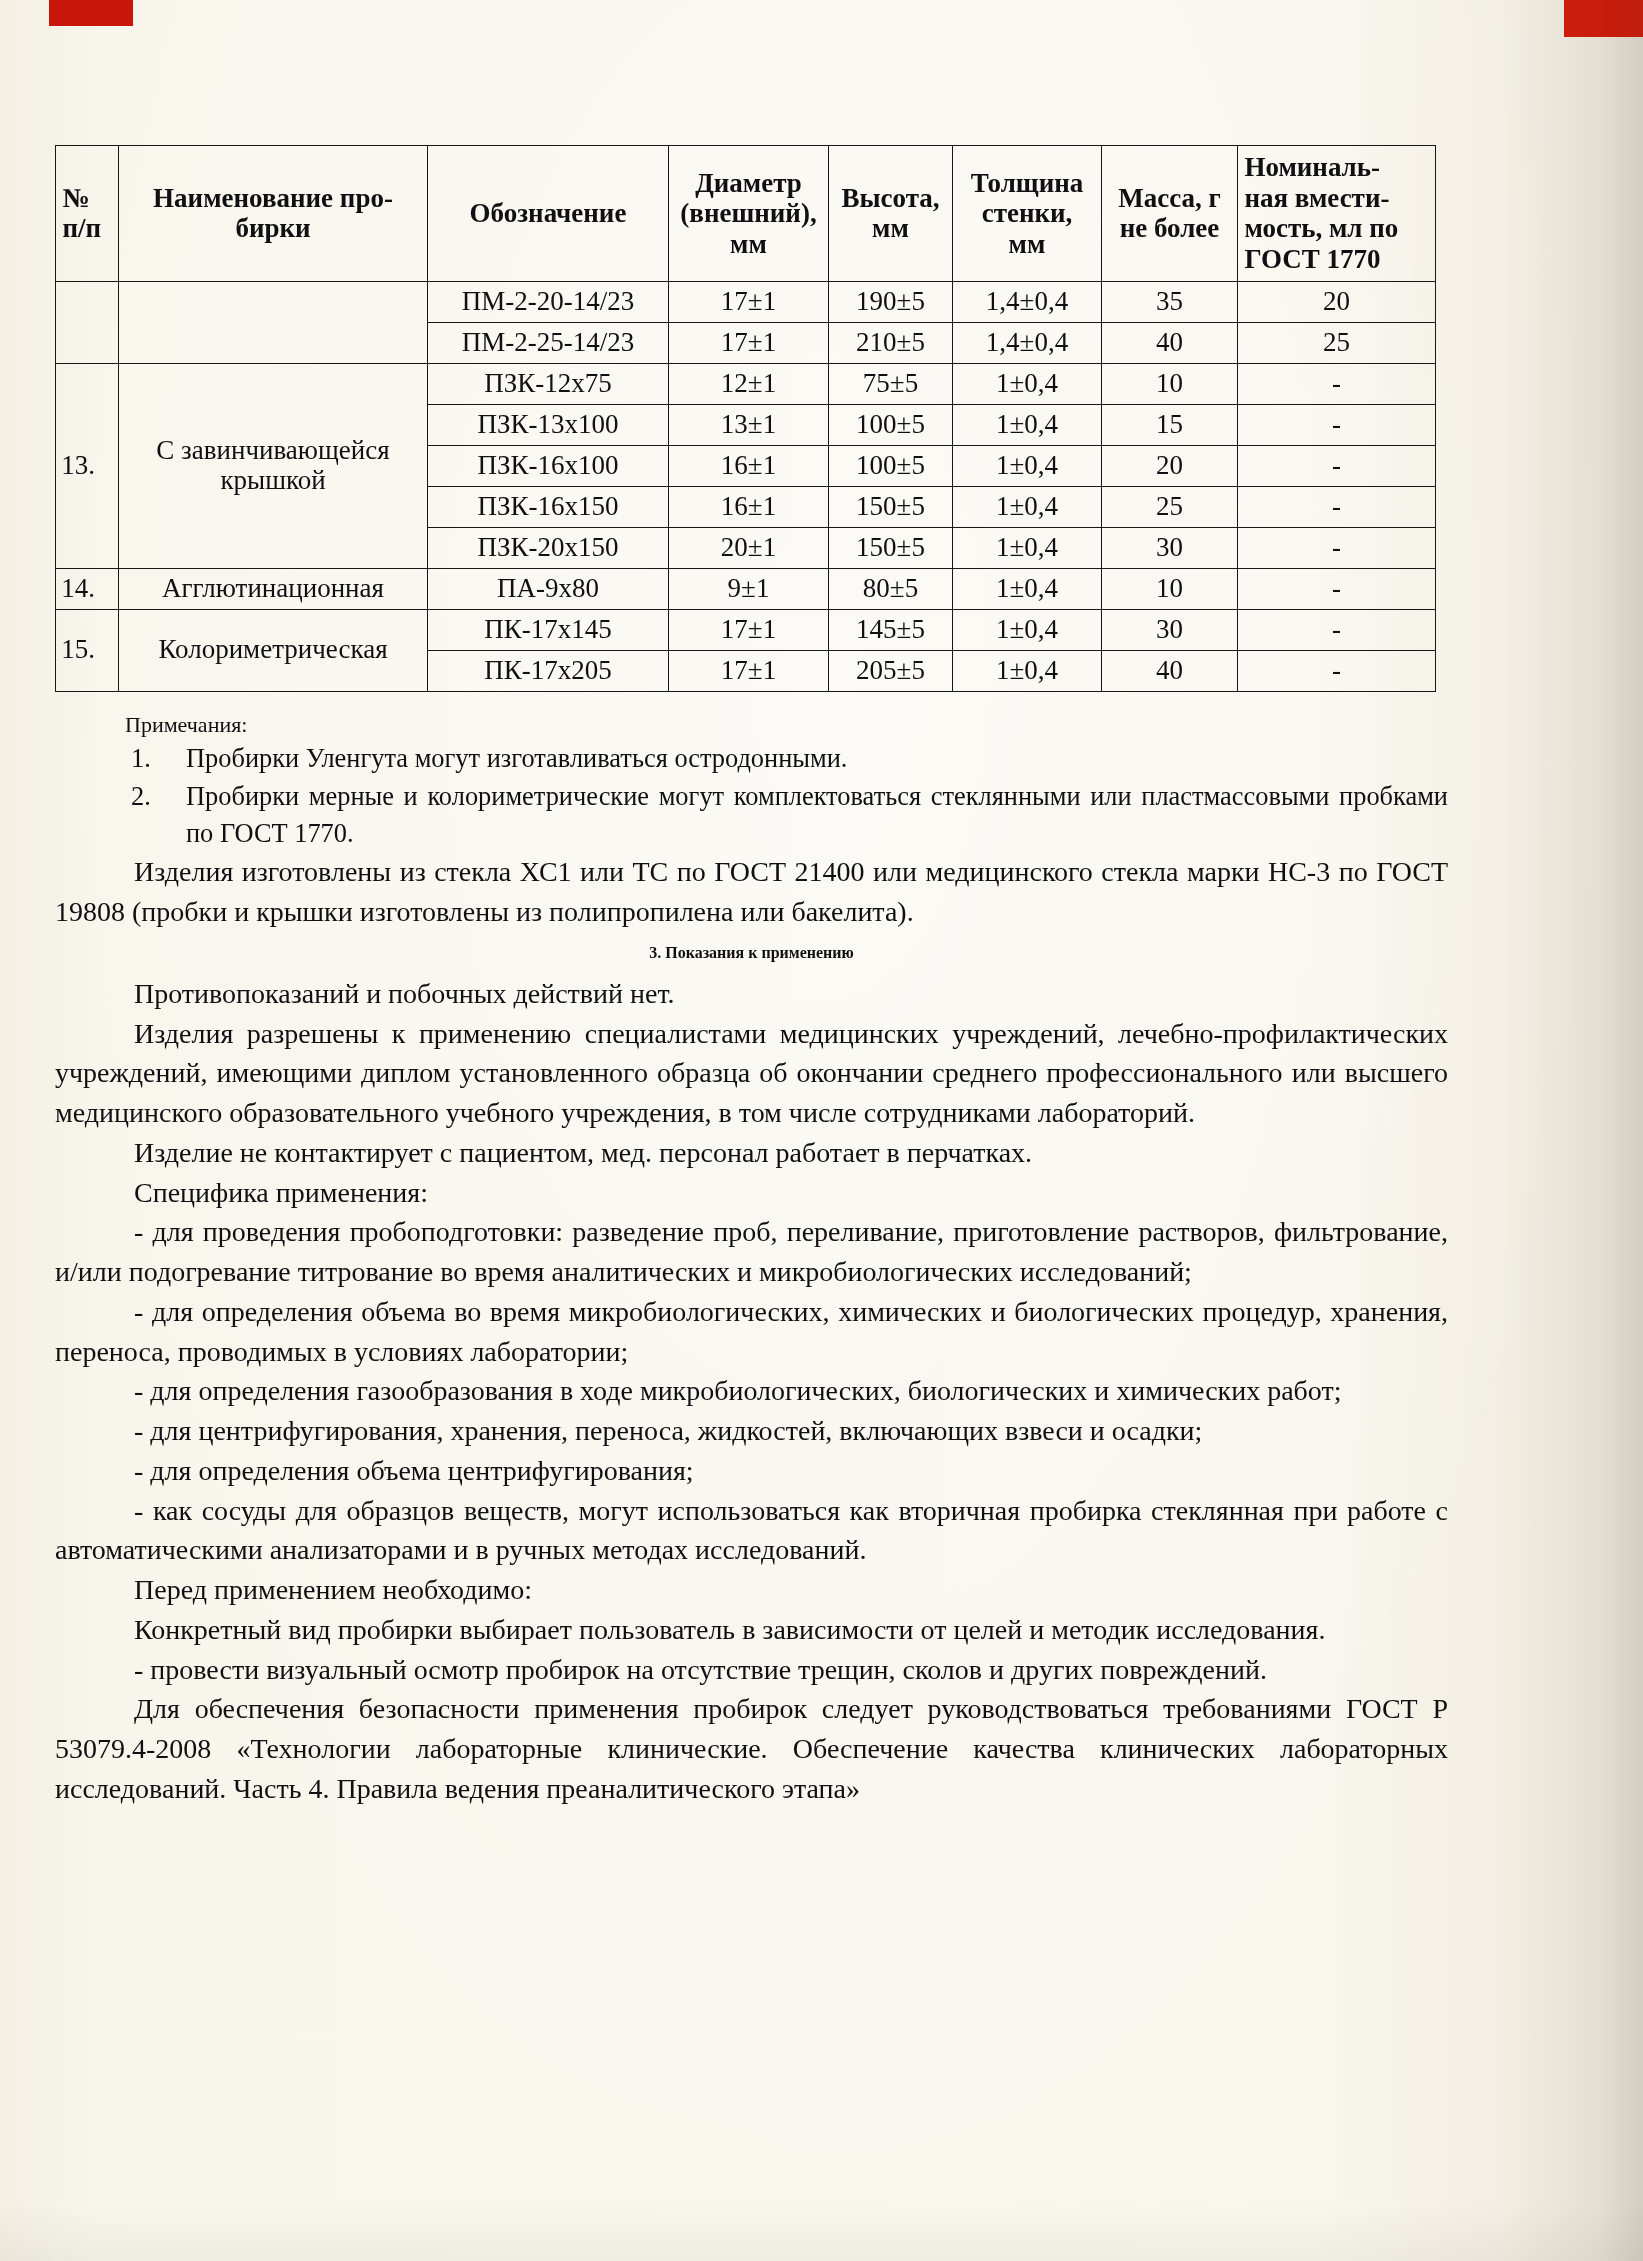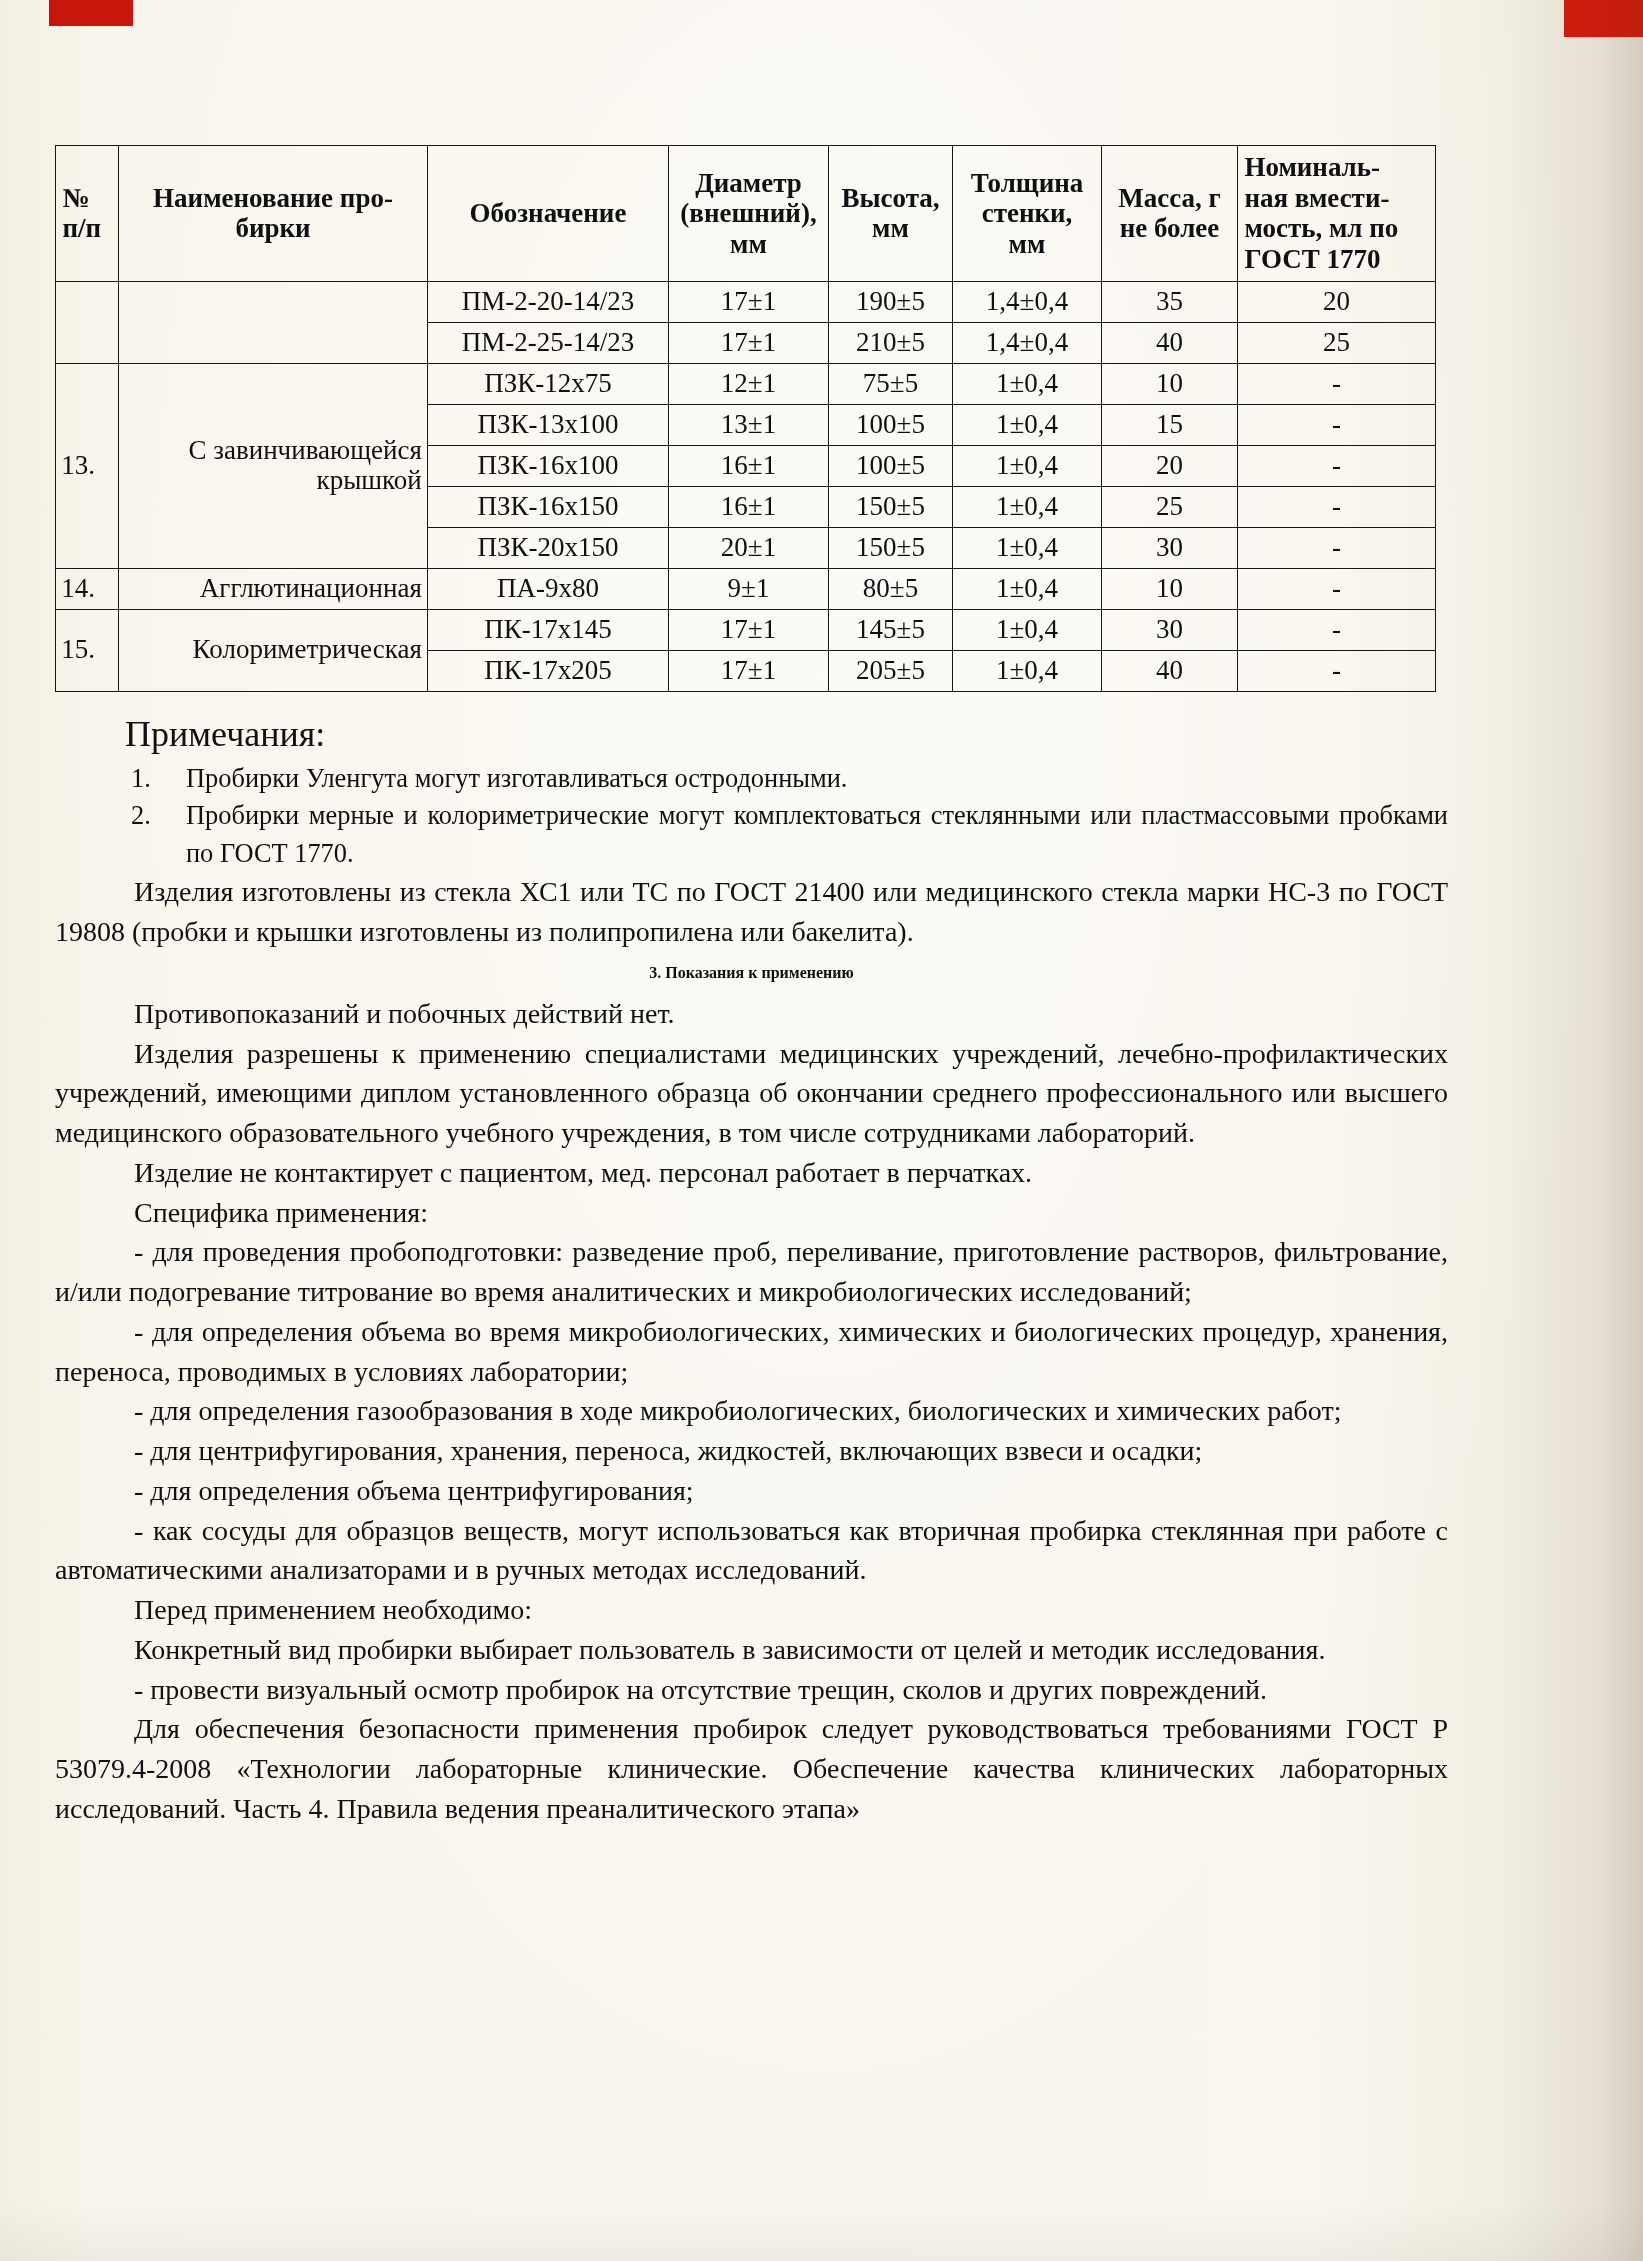--- a/index.html
+++ b/index.html
@@ -49,28 +49,28 @@
     padding:6.4px 2.6px;
   }
   table.spec th.th-left { text-align:left; padding-left:6.4px; }
   table.spec td {
     height:40px;
     line-height:1.1;
     padding:0 5.2px;
     vertical-align:middle;
   }
   td.c-num    { text-align:left; padding-left:6.4px; }
-  td.c-name   { text-align:right; line-height:1.18; }
+  td.c-name   { text-align:center; line-height:1.18; }
   td.c-center { text-align:center; }
 
   
   .textblock { margin-top:17px; font-size:28px; line-height:1.42; }
   .p { text-align:justify; margin:0; }
   .indent { text-indent:79px; }
-  .note-title { margin:0; text-indent:70px; font-size:36px; line-height:1.42; }
+  .note-title { margin:0; text-indent:70px; font-size:22px; line-height:1.42; }
   .note { display:flex; margin-left:76px; font-size:26.4px; line-height:1.42; }
   .note .num { flex:none; width:55px; }
   .note .txt { flex:1; text-align:justify; }
   .heading {
     text-align:center;
     font-weight:bold;
     margin:10.3px 0 9px 0;
     font-size:16px;
   }
 </style>

